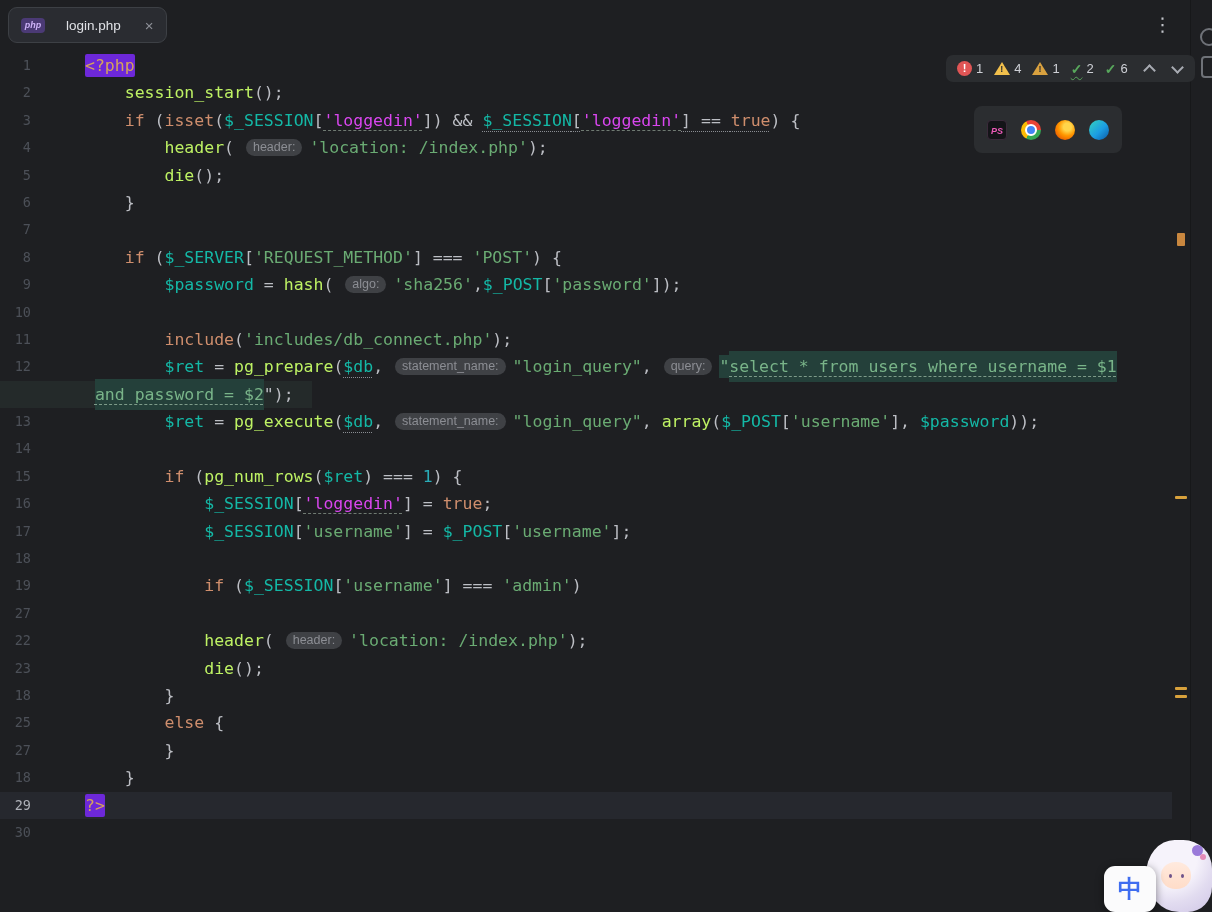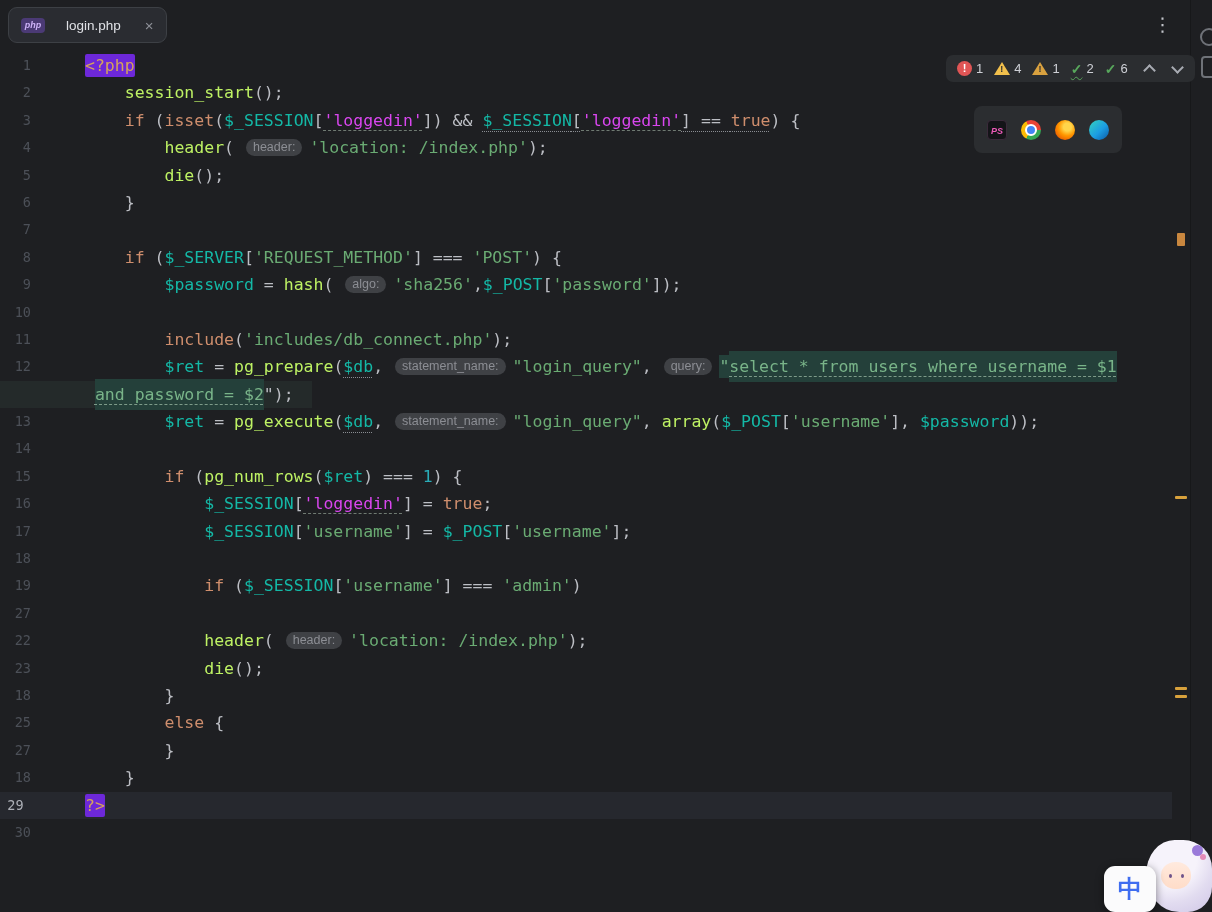--- a/index.html
+++ b/index.html
@@ -34,21 +34,21 @@
   
   .editor { position:absolute; top:50px; left:0; width:1190px; bottom:0; overflow:hidden; }
   .rows { position:absolute; top:2px; left:0; right:18px; }
   .row { display:flex; height:27.4px; line-height:27.4px; position:relative;
          font-family:"DejaVu Sans Mono", monospace; font-size:16.5px; }
   .row.caret { background:#26282e; }
   .row.band::before { content:''; position:absolute; left:0; top:0; bottom:0; width:312px;
          background:rgba(110,175,135,0.08); }
   .ln { flex:0 0 85px; padding-right:54px; text-align:right; color:#4c5058;
         font-size:13.5px; user-select:none; position:relative; z-index:1; }
-  .row.caret .ln { color:#aeb1b8;text-align:center; }
+  .row.caret .ln { color:#aeb1b8; }
   .code { flex:1; white-space:pre; position:relative; z-index:1; }
 
   
   .tk.d   { color:#bcbec4; }
   .tk.kw  { color:#cf8e6d; }
   .tk.fn  { color:#bef264; }
   .tk.var { color:#14b8a6; }
   .tk.str { color:#6aab73; }
   .tk.num { color:#2aacb8; }
   .tk.tag { color:#d6a35c; background:#6d28d9; border-radius:2px; padding:2px 0; }

